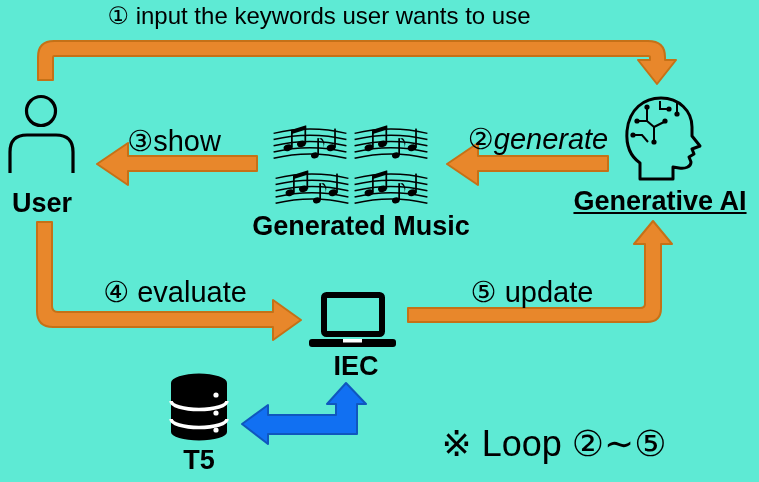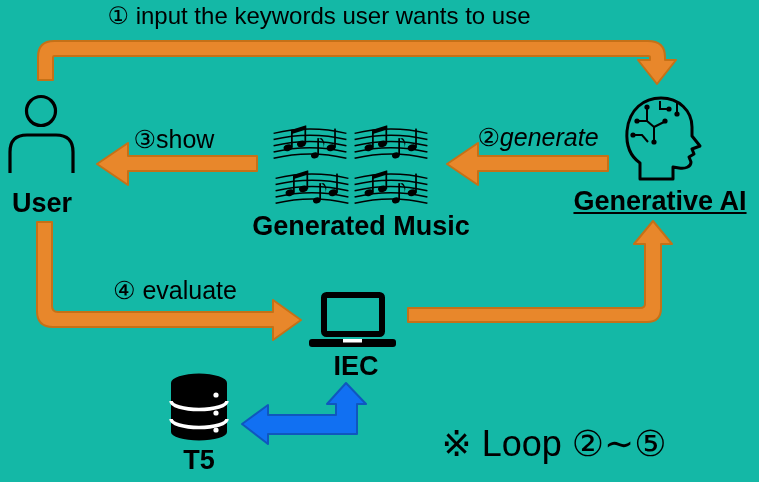--- a/index.html
+++ b/index.html
@@ -1,23 +1,23 @@
 <!DOCTYPE html>
 <html style="--flow-arrow: #E8872B; --flow-arrow-border: #C57117; --data-arrow: #1170F2; --data-arrow-border: #0F57BE; --icon: #000000; --background: #FFFFFF;"><head>
 <meta charset="utf-8">
 <title>Diagram</title>
 <style>
   html,body{margin:0;padding:0;background:#fff;}
   .stage{
-    position:relative;width:759px;height:482px;background:#14b8a6;overflow:hidden;
+    position:relative;width:759px;height:482px;background:#5eead4;overflow:hidden;
     font-family:"Liberation Sans","DejaVu Sans",sans-serif;color:#000;
   }
   .stage svg{position:absolute;left:0;top:0;}
   .lbl{position:absolute;transform:translateX(-50%);white-space:nowrap;line-height:1.1;}
-  .step{font-size:25px;}
+  .step{font-size:29px;}
   .title{font-size:24px;}
   .node{font-size:27px;font-weight:bold;}
   .note{font-size:36px;}
   .flow-fill{fill:var(--flow-arrow,#E8872B);stroke:var(--flow-arrow-border,#C57117);stroke-width:2;stroke-linejoin:round;}
   .data-fill{fill:var(--data-arrow,#1170F2);stroke:var(--data-arrow-border,#0F57BE);stroke-width:2;stroke-linejoin:round;}
   .ink-stroke{fill:none;stroke:var(--icon,#000);}
   .ink-fill{fill:var(--icon,#000);stroke:none;}
 </style>
 </head>
 <body>
@@ -105,20 +105,21 @@
       <circle cx="216" cy="395" r="2.6" fill="#fff"></circle>
       <circle cx="216" cy="413" r="2.6" fill="#fff"></circle>
       <circle cx="216" cy="430" r="2.6" fill="#fff"></circle>
     </g>
   </svg>
 
   <div class="lbl title" style="left:319px;top:3px;">① input the keywords user wants to use</div>
   <div class="lbl step" style="left:538px;top:124px;font-style:italic;">②generate</div>
   <div class="lbl step" style="left:174px;top:126px;">③show</div>
   <div class="lbl step" style="left:175px;top:277px;">④ evaluate</div>
+  <div class="lbl step" style="left:532px;top:277px;">⑤ update</div>
 
   <div class="lbl node" style="left:42px;top:189px;">User</div>
   <div class="lbl node" style="left:361px;top:212px;">Generated Music</div>
   <div class="lbl node" style="left:660px;top:187px;text-decoration:underline;">Generative AI</div>
   <div class="lbl node" style="left:356px;top:352px;">IEC</div>
   <div class="lbl node" style="left:199px;top:446px;">T5</div>
 
   <div class="lbl note" style="left:554px;top:424px;">※ Loop ②∼⑤</div>
 </div>
 

